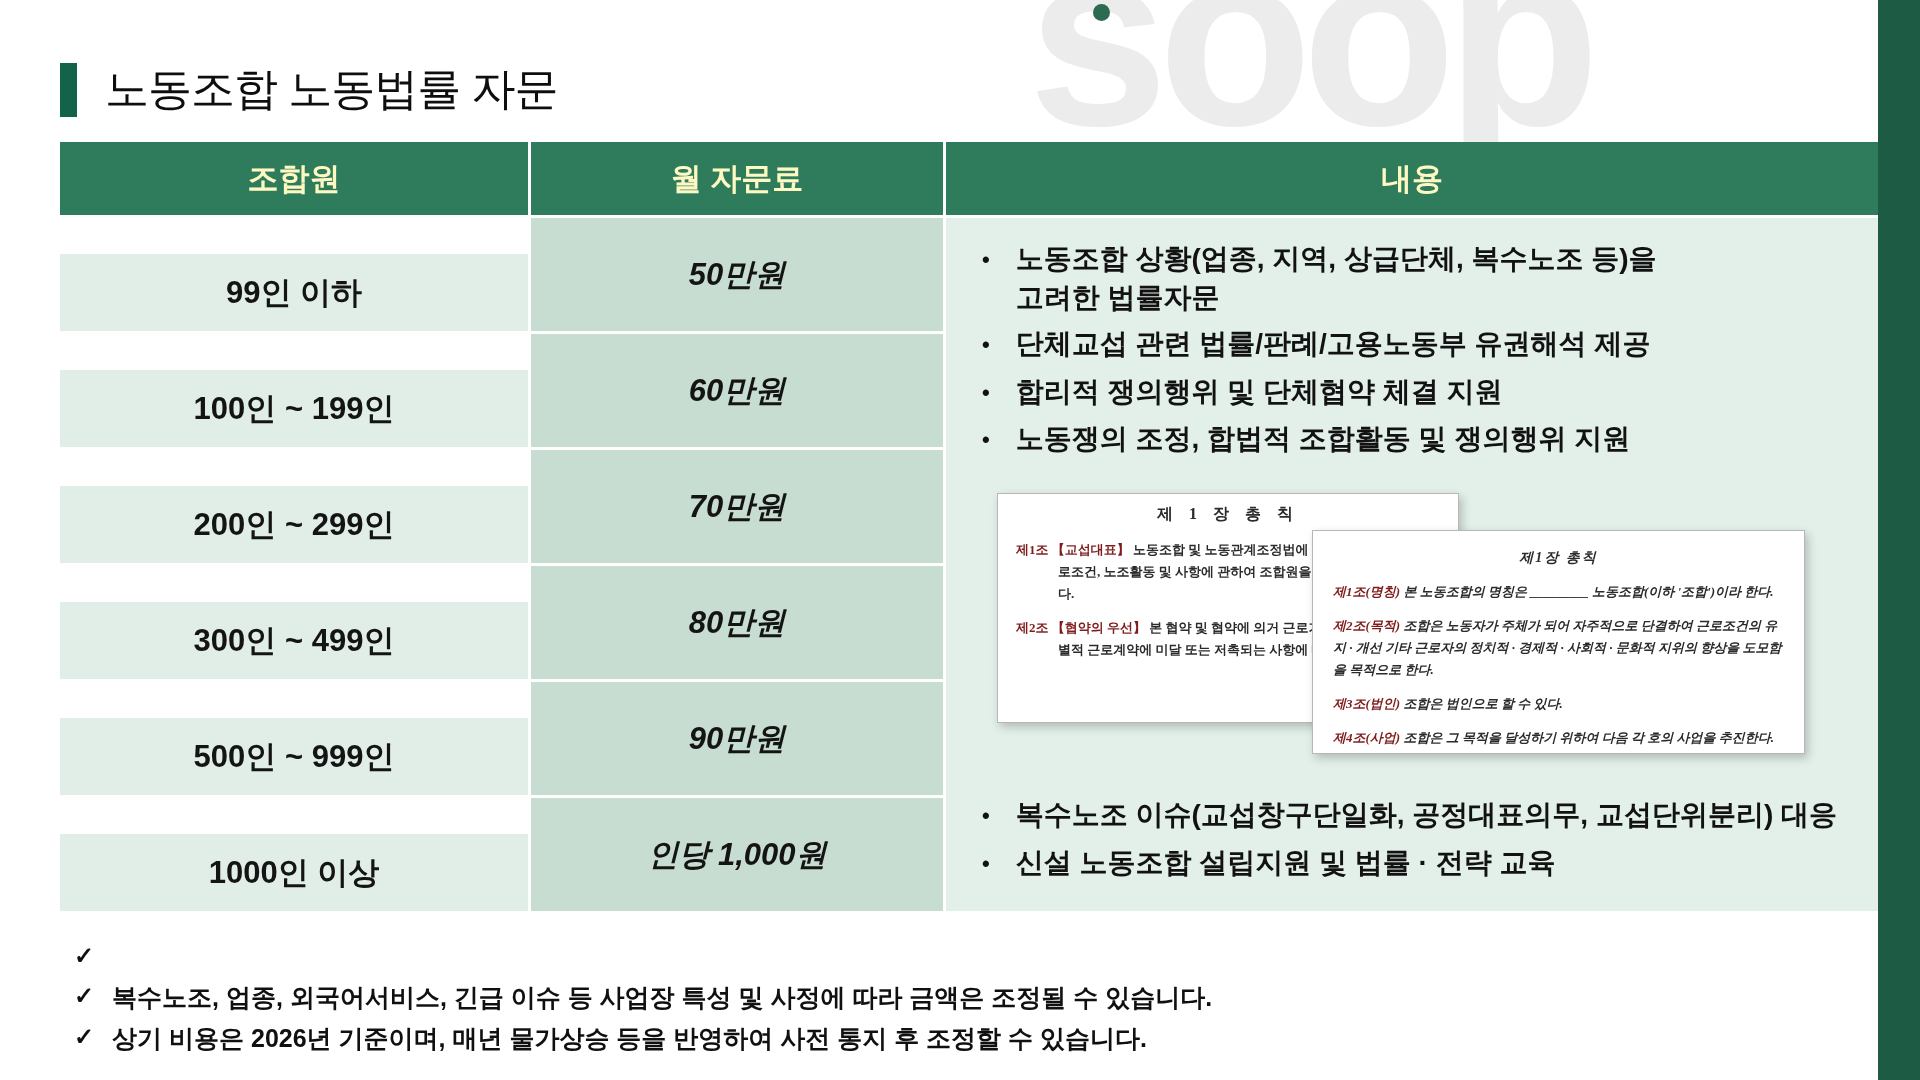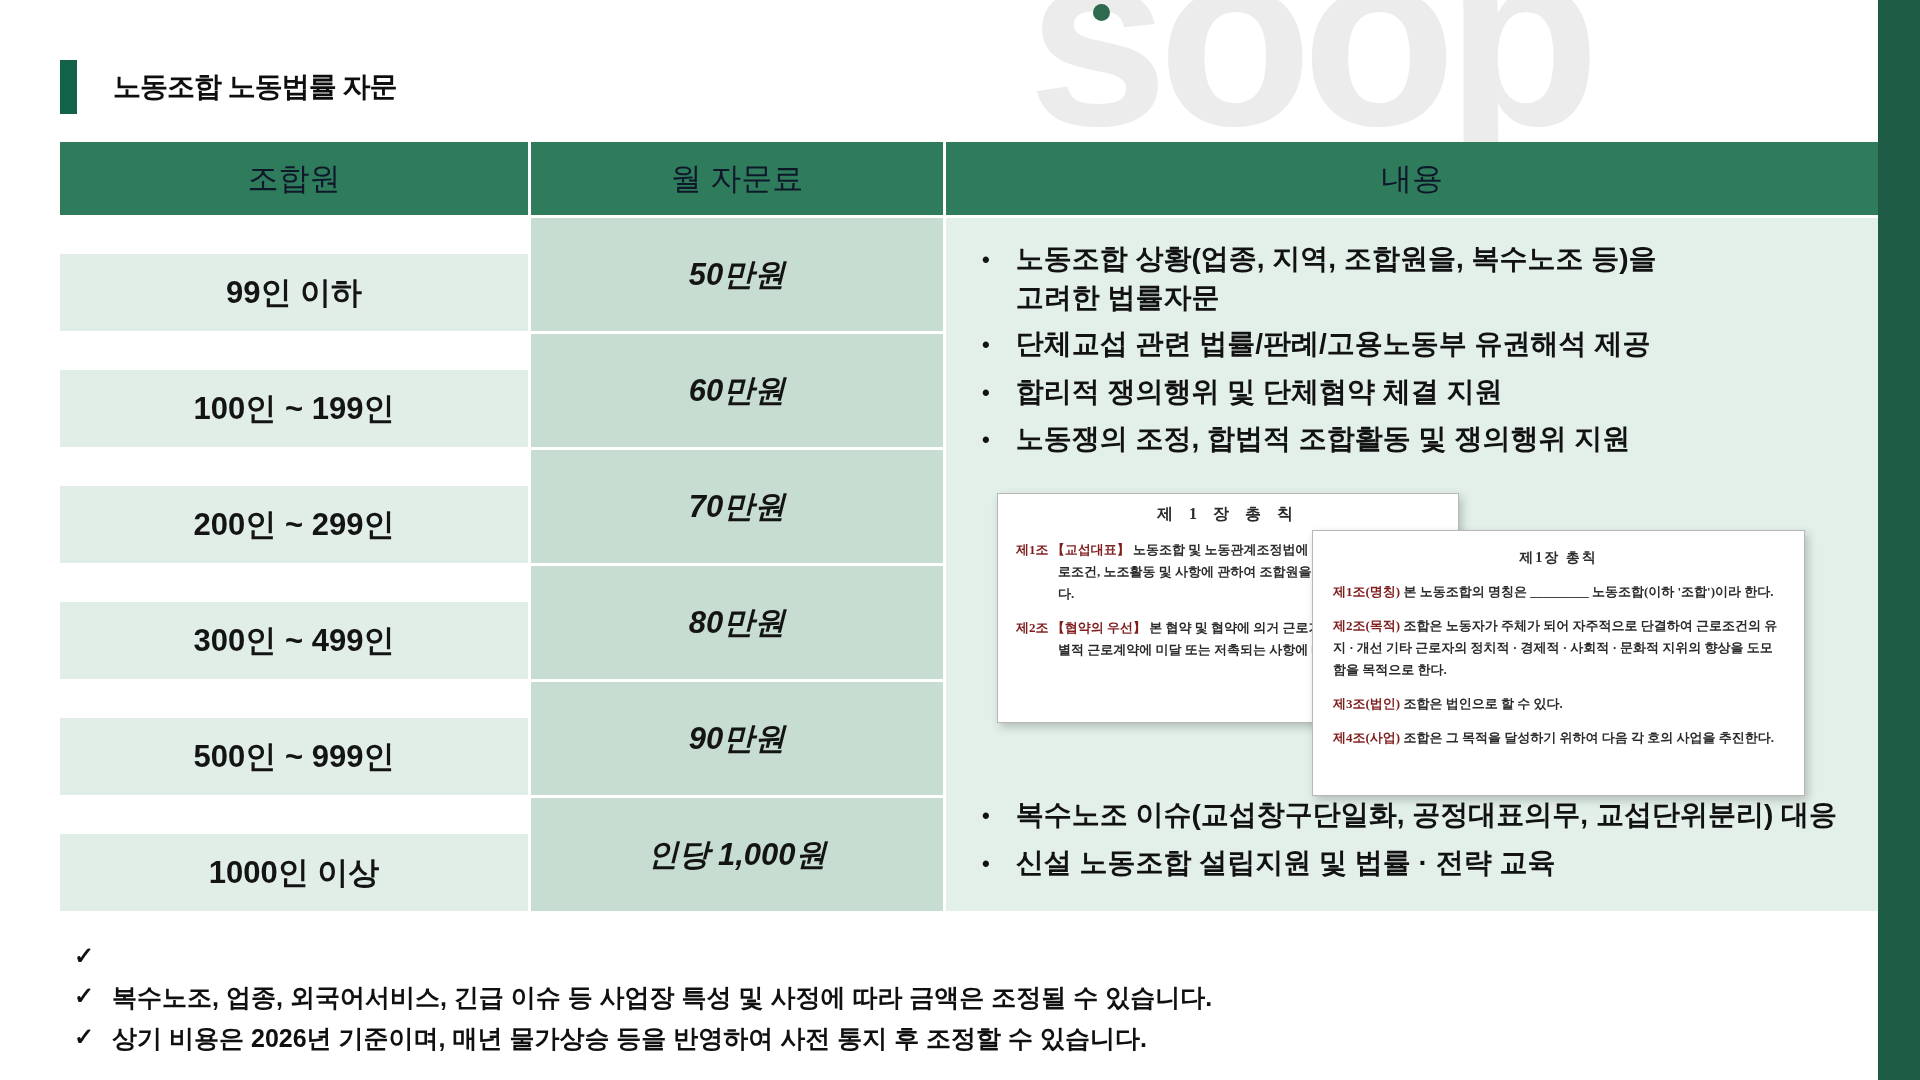--- a/index.html
+++ b/index.html
@@ -15,30 +15,30 @@
   .watermark{
     position:absolute;top:-88px;left:1028px;width:820px;height:260px;
     font-size:252px;font-weight:bold;color:#ECECEC;letter-spacing:-10px;line-height:1;
     user-select:none;white-space:nowrap;
   }
   .brand-dot{position:absolute;left:1093px;top:4px;width:17px;height:17px;border-radius:50%;background:#2C6B4F;}
 
   
   .title-wrap{position:absolute;left:60px;top:52px;display:flex;align-items:center;gap:20px;}
   .accent-bar{width:17px;height:54px;background:#13624A;}
-  .page-title{font-size:28px;font-weight:bold;color:#0e0e0e;letter-spacing:-1px;margin:16px;}
+  .page-title{font-size:44px;font-weight:normal;color:#0e0e0e;letter-spacing:-1px;margin:8px;}
 
   
   .pricing-table{
     position:absolute;left:60px;top:142px;width:1818px;
     display:grid;grid-template-columns:468px 412px 1fr;
     grid-template-rows:73px repeat(6,113px);
     gap:3px;background:#ffffff;
   }
-  .th{background:#2E7C5B;color:#0f172a;font-size:31px;font-weight:normal;
+  .th{background:#2E7C5B;color:#fef9c3;font-size:31px;font-weight:bold;
       display:flex;align-items:center;justify-content:center;}
   .cell{display:flex;align-items:center;justify-content:center;
         font-size:31px;font-weight:bold;color:#141414;}
   .c-members{background:#E1EEE7;margin-top:36px;}
   .c-fee{background:#C7DDD1;font-style:italic;}
   .c-content{grid-column:3;grid-row:2 / span 6;background:#E3F0E9;position:relative;overflow:hidden;}
 
   
   .bullets{position:absolute;left:36px;right:18px;list-style:none;margin:0;padding:0;}
   .bullets-top{top:22px;}
@@ -48,21 +48,21 @@
   .preline{white-space:pre-line;}
 
   
   .doc-card{
     position:absolute;background:#ffffff;border:1px solid #b7b7b7;
     box-shadow:3px 4px 9px rgba(0,0,0,0.22);
     font-family:"Liberation Serif", serif;color:#2b2b2b;overflow:hidden;
     box-sizing:border-box;
   }
   .doc-1{left:51px;top:275px;width:462px;height:230px;padding:6px 18px;z-index:1;font-size:13px;}
-  .doc-2{left:366px;top:312px;width:493px;height:266px;padding:14px 20px;z-index:2;font-size:13px;}
+  .doc-2{left:366px;top:312px;width:493px;height:224px;padding:14px 20px;z-index:2;font-size:13px;font-style:italic;}
   .doc-title{text-align:center;font-weight:bold;margin:4px 0 14px 0;}
   .doc-1 .doc-title{font-size:16px;letter-spacing:6px;}
   .doc-2 .doc-title{font-size:14px;letter-spacing:2px;}
   .doc-para{line-height:1.7;margin:0 0 12px 0;}
   .doc-1 .doc-para{padding-left:42px;text-indent:-42px;}
   .doc-head{font-weight:bold;color:#7f1d1d;}
 
   
   .notes{position:absolute;left:74px;top:942px;list-style:none;margin:0;padding:0;}
   .notes li{display:flex;gap:18px;font-size:25px;font-weight:bold;color:#101010;margin-bottom:11px;line-height:1.2;}
@@ -86,21 +86,21 @@
   <div class="th">월 자문료</div>
   <div class="th">내용</div>
 
   <div class="cell c-members">99인 이하</div>
   <div class="cell c-fee">50만원</div>
 
   <div class="cell c-content">
     <ul class="bullets bullets-top">
       <li>
         <span class="bullet-dot">•</span>
-        <span class="preline">노동조합 상황(업종, 지역, 조합원을, 복수노조 등)을
+        <span class="preline">노동조합 상황(업종, 지역, 상급단체, 복수노조 등)을
 고려한 법률자문</span>
       </li>
       <li>
         <span class="bullet-dot">•</span>
         <span>단체교섭 관련 법률/판례/고용노동부 유권해석 제공</span>
       </li>
       <li>
         <span class="bullet-dot">•</span>
         <span>합리적 쟁의행위 및 단체협약 체결 지원</span>
       </li>

